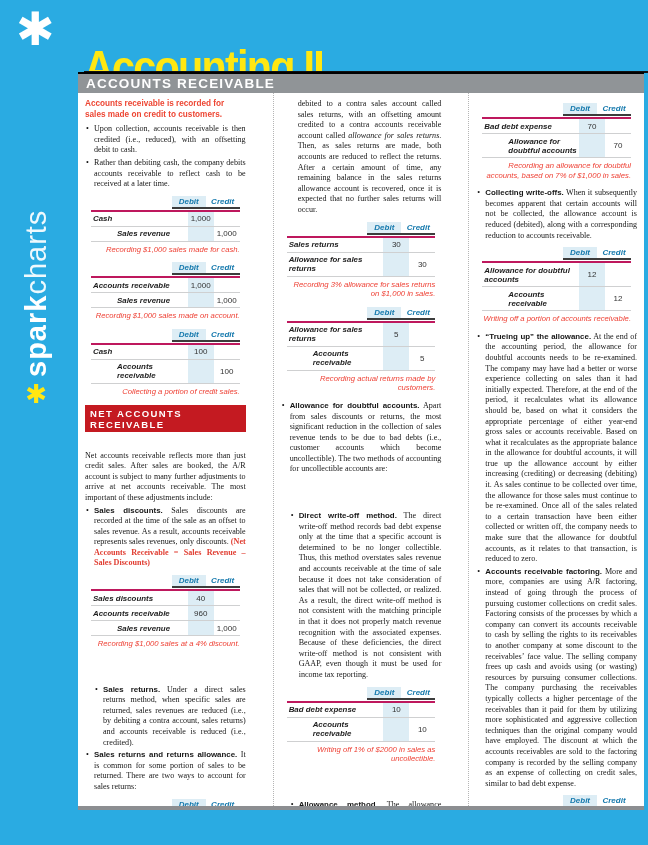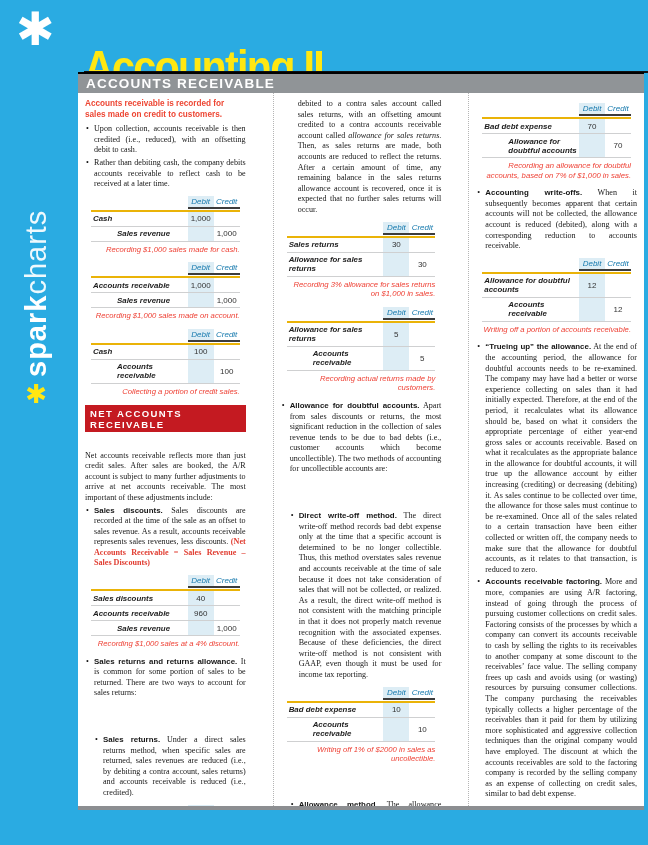--- a/index.html
+++ b/index.html
@@ -39,25 +39,25 @@
   .bullet{position:relative;padding-left:9px;}
   .bullet::before{content:"\2022";position:absolute;left:1px;top:0;}
   .lvl2{margin-left:9px;margin-top:36px;}
   .indent{margin-left:17px;}
   .sg-b{font-family:"Liberation Sans",sans-serif;font-weight:bold;font-size:7.9px;}
   .sg-r{color:#e03c30;font-weight:bold;}
   .sg-i{font-style:italic;}
   
   .jtable{margin:6px 6px 8px;}
   .jhead{display:flex;justify-content:flex-end;}
-  .jhl{width:26px;text-align:center;font-family:"Liberation Sans",sans-serif;font-weight:normal;
+  .jhl{width:34px;text-align:center;font-family:"Liberation Sans",sans-serif;font-weight:bold;
        font-style:italic;font-size:8px;color:#1579ad;border-bottom:2px solid #3c3c3c;
        padding:1px 0;box-sizing:border-box;}
   .jhl.deb{background:#ddedf5;}
-  .jbody{border-top:2px solid #eab308;margin-top:1px;}
+  .jbody{border-top:2px solid #be185d;margin-top:1px;}
   .jrow{display:flex;border-bottom:1px solid #cfd0d1;align-items:stretch;min-height:13px;}
   .jacct{flex:1;font-family:"Liberation Sans",sans-serif;font-weight:bold;font-style:italic;
          font-size:7.9px;color:#1d1d1d;padding:2.5px 0 2.5px 2px;align-self:center;}
   .jacct.ind{padding-left:26px;}
   .jnum{width:26px;text-align:center;font-family:"Liberation Sans",sans-serif;font-size:8px;
         color:#333;display:flex;align-items:center;justify-content:center;}
   .jnum.deb{background:#ddedf5;}
   .jcap{font-family:"Liberation Sans",sans-serif;font-style:italic;font-size:7.7px;
         line-height:9.6px;color:#ee4135;text-align:right;margin-top:3px;}
 </style>
@@ -130,21 +130,21 @@
               <div class="jrow">
                 <span class="jacct ind">Accounts receivable</span>
                 <span class="jnum deb"></span>
                 <span class="jnum">100</span>
               </div>
             </div>
             <div class="jcap">Collecting a portion of credit sales.</div>
           </div>
           <div class="secbar">NET ACCOUNTS RECEIVABLE</div>
           <div class="para"><span>Net accounts receivable reflects more than just credit sales. After sales are booked, the A/R account is subject to many further adjustments to arrive at net accounts receivable. The most important of these adjustments include:</span></div>
-          <div class="bullet"><span class="sg-b">Sales discounts.</span><span> Sales discounts are recorded at the time of the sale as an offset to sales revenue. As a result, accounts receivable represents sales revenues, less discounts. </span><span class="sg-r">(Net Accounts Receivable = Sales Revenue – Sales Discounts)</span></div>
+          <div class="bullet"><span class="sg-b">Sales discounts.</span><span> Sales discounts are recorded at the time of the sale as an offset to sales revenue. As a result, accounts receivable represents sales revenues, only discounts. </span><span class="sg-r">(Net Accounts Receivable = Sales Revenue – Sales Discounts)</span></div>
           <div class="jtable">
             <div class="jhead">
               <span class="jhl deb">Debit</span>
               <span class="jhl">Credit</span>
             </div>
             <div class="jbody">
               <div class="jrow">
                 <span class="jacct">Sales discounts</span>
                 <span class="jnum deb">40</span>
                 <span class="jnum"></span>
@@ -155,22 +155,22 @@
                 <span class="jnum"></span>
               </div>
               <div class="jrow">
                 <span class="jacct ind">Sales revenue</span>
                 <span class="jnum deb"></span>
                 <span class="jnum">1,000</span>
               </div>
             </div>
             <div class="jcap">Recording $1,000 sales at a 4% discount.</div>
           </div>
+          <div class="bullet lvl2"><span class="sg-b">Sales returns.</span><span> Under a direct sales returns method, when specific sales are returned, sales revenues are reduced (i.e., by debiting a contra account, sales returns) and accounts receivable is reduced (i.e., credited).</span></div>
           <div class="bullet"><span class="sg-b">Sales returns and returns allowance.</span><span> It is common for some portion of sales to be returned. There are two ways to account for sales returns:</span></div>
-          <div class="bullet lvl2"><span class="sg-b">Sales returns.</span><span> Under a direct sales returns method, when specific sales are returned, sales revenues are reduced (i.e., by debiting a contra account, sales returns) and accounts receivable is reduced (i.e., credited).</span></div>
           <div class="jtable">
             <div class="jhead">
               <span class="jhl deb">Debit</span>
               <span class="jhl">Credit</span>
             </div>
             <div class="jbody">
               <div class="jrow">
                 <span class="jacct">Sales returns</span>
                 <span class="jnum deb">20</span>
                 <span class="jnum"></span>
@@ -260,21 +260,21 @@
                 <span class="jnum"></span>
               </div>
               <div class="jrow">
                 <span class="jacct ind">Allowance for doubtful accounts</span>
                 <span class="jnum deb"></span>
                 <span class="jnum">70</span>
               </div>
             </div>
             <div class="jcap">Recording an allowance for doubtful accounts, based on 7% of $1,000 in sales.</div>
           </div>
-          <div class="bullet"><span class="sg-b">Accounting write-offs.</span><span> When it subsequently becomes apparent that certain accounts will not be collected, the allowance account is reduced (debited), along with a corresponding reduction to accounts receivable.</span></div>
+          <div class="bullet"><span class="sg-b">Collecting write-offs.</span><span> When it subsequently becomes apparent that certain accounts will not be collected, the allowance account is reduced (debited), along with a corresponding reduction to accounts receivable.</span></div>
           <div class="jtable">
             <div class="jhead">
               <span class="jhl deb">Debit</span>
               <span class="jhl">Credit</span>
             </div>
             <div class="jbody">
               <div class="jrow">
                 <span class="jacct">Allowance for doubtful accounts</span>
                 <span class="jnum deb">12</span>
                 <span class="jnum"></span>

